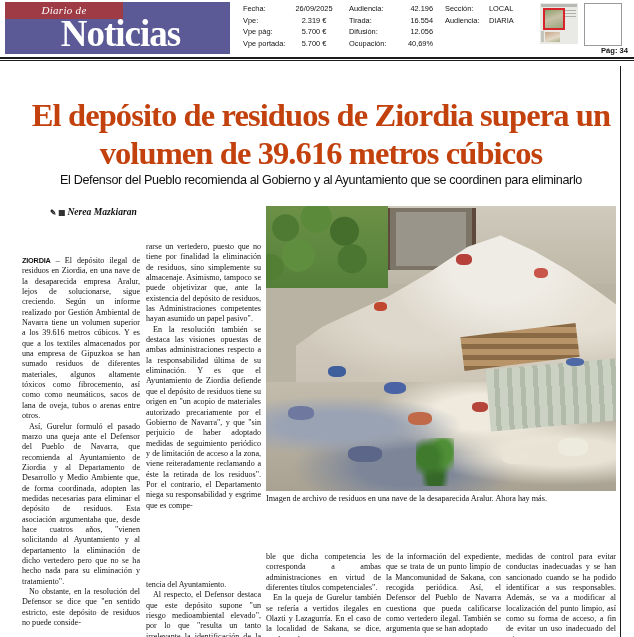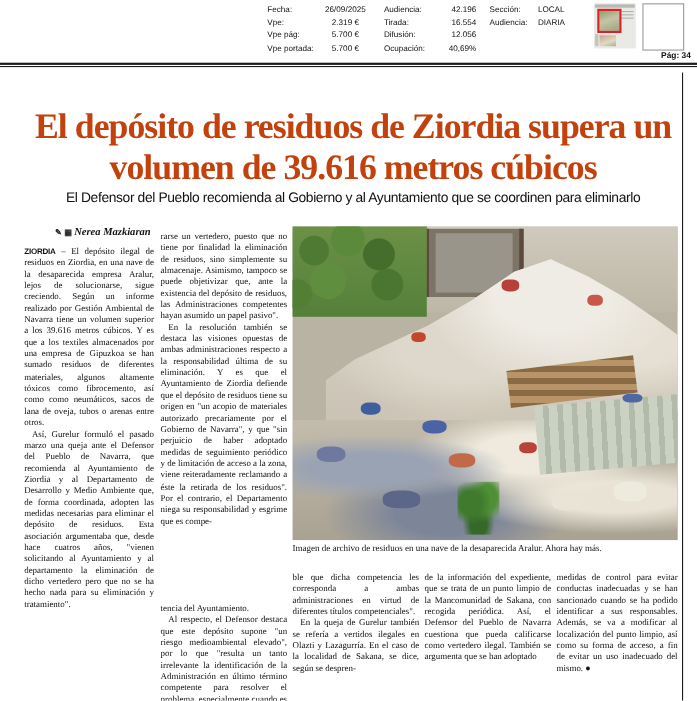--- a/index.html
+++ b/index.html
@@ -86,21 +86,21 @@
 
   
   .col{
     position:absolute;
     font-family:"Liberation Serif",serif;
     font-size:8.1px;line-height:10.35px;
     text-align:justify;color:#111;
     -webkit-hyphens:auto;hyphens:auto;
   }
   .col p{margin:0;text-indent:7px;}
-  .col p.first{text-indent:0;}
+  .col p.first{text-indent:0;margin-top:32px;}
   .col p.first .dateline{font-family:"Liberation Sans",sans-serif;font-weight:bold;font-size:7.3px;letter-spacing:-.2px;}
 
   #col1{left:22px;top:224px;width:118px;height:406px;}
   #col2{left:146px;top:210px;width:115px;height:310px;}
   #col2b{left:146px;top:548px;width:115px;height:112px;}
   #col3{left:266px;top:520px;width:115px;height:112px;}
   #col4{left:386px;top:520px;width:115px;height:112px;}
   #col5{left:506px;top:520px;width:110px;height:112px;}
 
   
@@ -158,20 +158,26 @@
     font-family:"Liberation Serif",serif;font-size:8.2px;line-height:11px;color:#111;
   }
 </style>
 </head>
 <body>
 
 <div class="page">
 
   <div class="header">
 
+    <div class="masthead">
+      <div class="masthead-top">
+        <span>Diario de</span>
+      </div>
+      <div class="masthead-name">Noticias</div>
+    </div>
 
     <div class="meta">
       <table>
         <tbody>
             <tr>
           <td class="lbl">Fecha:</td>
           <td class="val">26/09/2025</td>
           <td class="lbl2">Audiencia:</td>
           <td class="val2">42.196</td>
           <td class="lbl3">Sección:</td>
@@ -257,20 +263,21 @@
     <div class="sp" style="left:236px;top:244px;width:28px;height:14px;background:#e9e4d6;"></div>
     <div class="sp" style="left:292px;top:232px;width:30px;height:18px;background:#edeade;"></div>
     <div class="ph-plant"></div>
   </div>
 
   <div class="caption">Imagen de archivo de residuos en una nave de la desaparecida Aralur. Ahora hay más.</div>
 
   <div class="col" id="col1">
     <p class="first"><span class="dateline">ZIORDIA</span><span> – El depósito ilegal de residuos en Ziordia, en una nave de la desaparecida empresa Aralur, lejos de solucionarse, sigue creciendo. Según un informe realizado por Gestión Ambiental de Navarra tiene un volumen superior a los 39.616 metros cúbicos. Y es que a los textiles almacenados por una empresa de Gipuzkoa se han sumado residuos de diferentes materiales, algunos altamente tóxicos como fibrocemento, así como como neumáticos, sacos de lana de oveja, tubos o arenas entre otros.</span></p>
     <p>Así, Gurelur formuló el pasado marzo una queja ante el Defensor del Pueblo de Navarra, que recomienda al Ayuntamiento de Ziordia y al Departamento de Desarrollo y Medio Ambiente que, de forma coordinada, adopten las medidas necesarias para eliminar el depósito de residuos. Esta asociación argumentaba que, desde hace cuatros años, "vienen solicitando al Ayuntamiento y al departamento la eliminación de dicho vertedero pero que no se ha hecho nada para su eliminación y tratamiento".</p>
+    <p>No obstante, en la resolución del Defensor se dice que "en sentido estricto, este depósito de residuos no puede conside-</p>
   </div>
 
   <div class="col" id="col2">
     <p class="first">rarse un vertedero, puesto que no tiene por finalidad la eliminación de residuos, sino simplemente su almacenaje. Asimismo, tampoco se puede objetivizar que, ante la existencia del depósito de residuos, las Administraciones competentes hayan asumido un papel pasivo".</p>
     <p>En la resolución también se destaca las visiones opuestas de ambas administraciones respecto a la responsabilidad última de su eliminación. Y es que el Ayuntamiento de Ziordia defiende que el depósito de residuos tiene su origen en "un acopio de materiales autorizado precariamente por el Gobierno de Navarra", y que "sin perjuicio de haber adoptado medidas de seguimiento periódico y de limitación de acceso a la zona, viene reiteradamente reclamando a éste la retirada de los residuos". Por el contrario, el Departamento niega su responsabilidad y esgrime que es compe-</p>
   </div>
 
   <div class="col" id="col2b">
     <p class="first">tencia del Ayuntamiento.</p>
     <p>Al respecto, el Defensor destaca que este depósito supone "un riesgo medioambiental elevado", por lo que "resulta un tanto irrelevante la identificación de la Administración en último término competente para resolver el problema, especialmente cuando es posi-</p>

